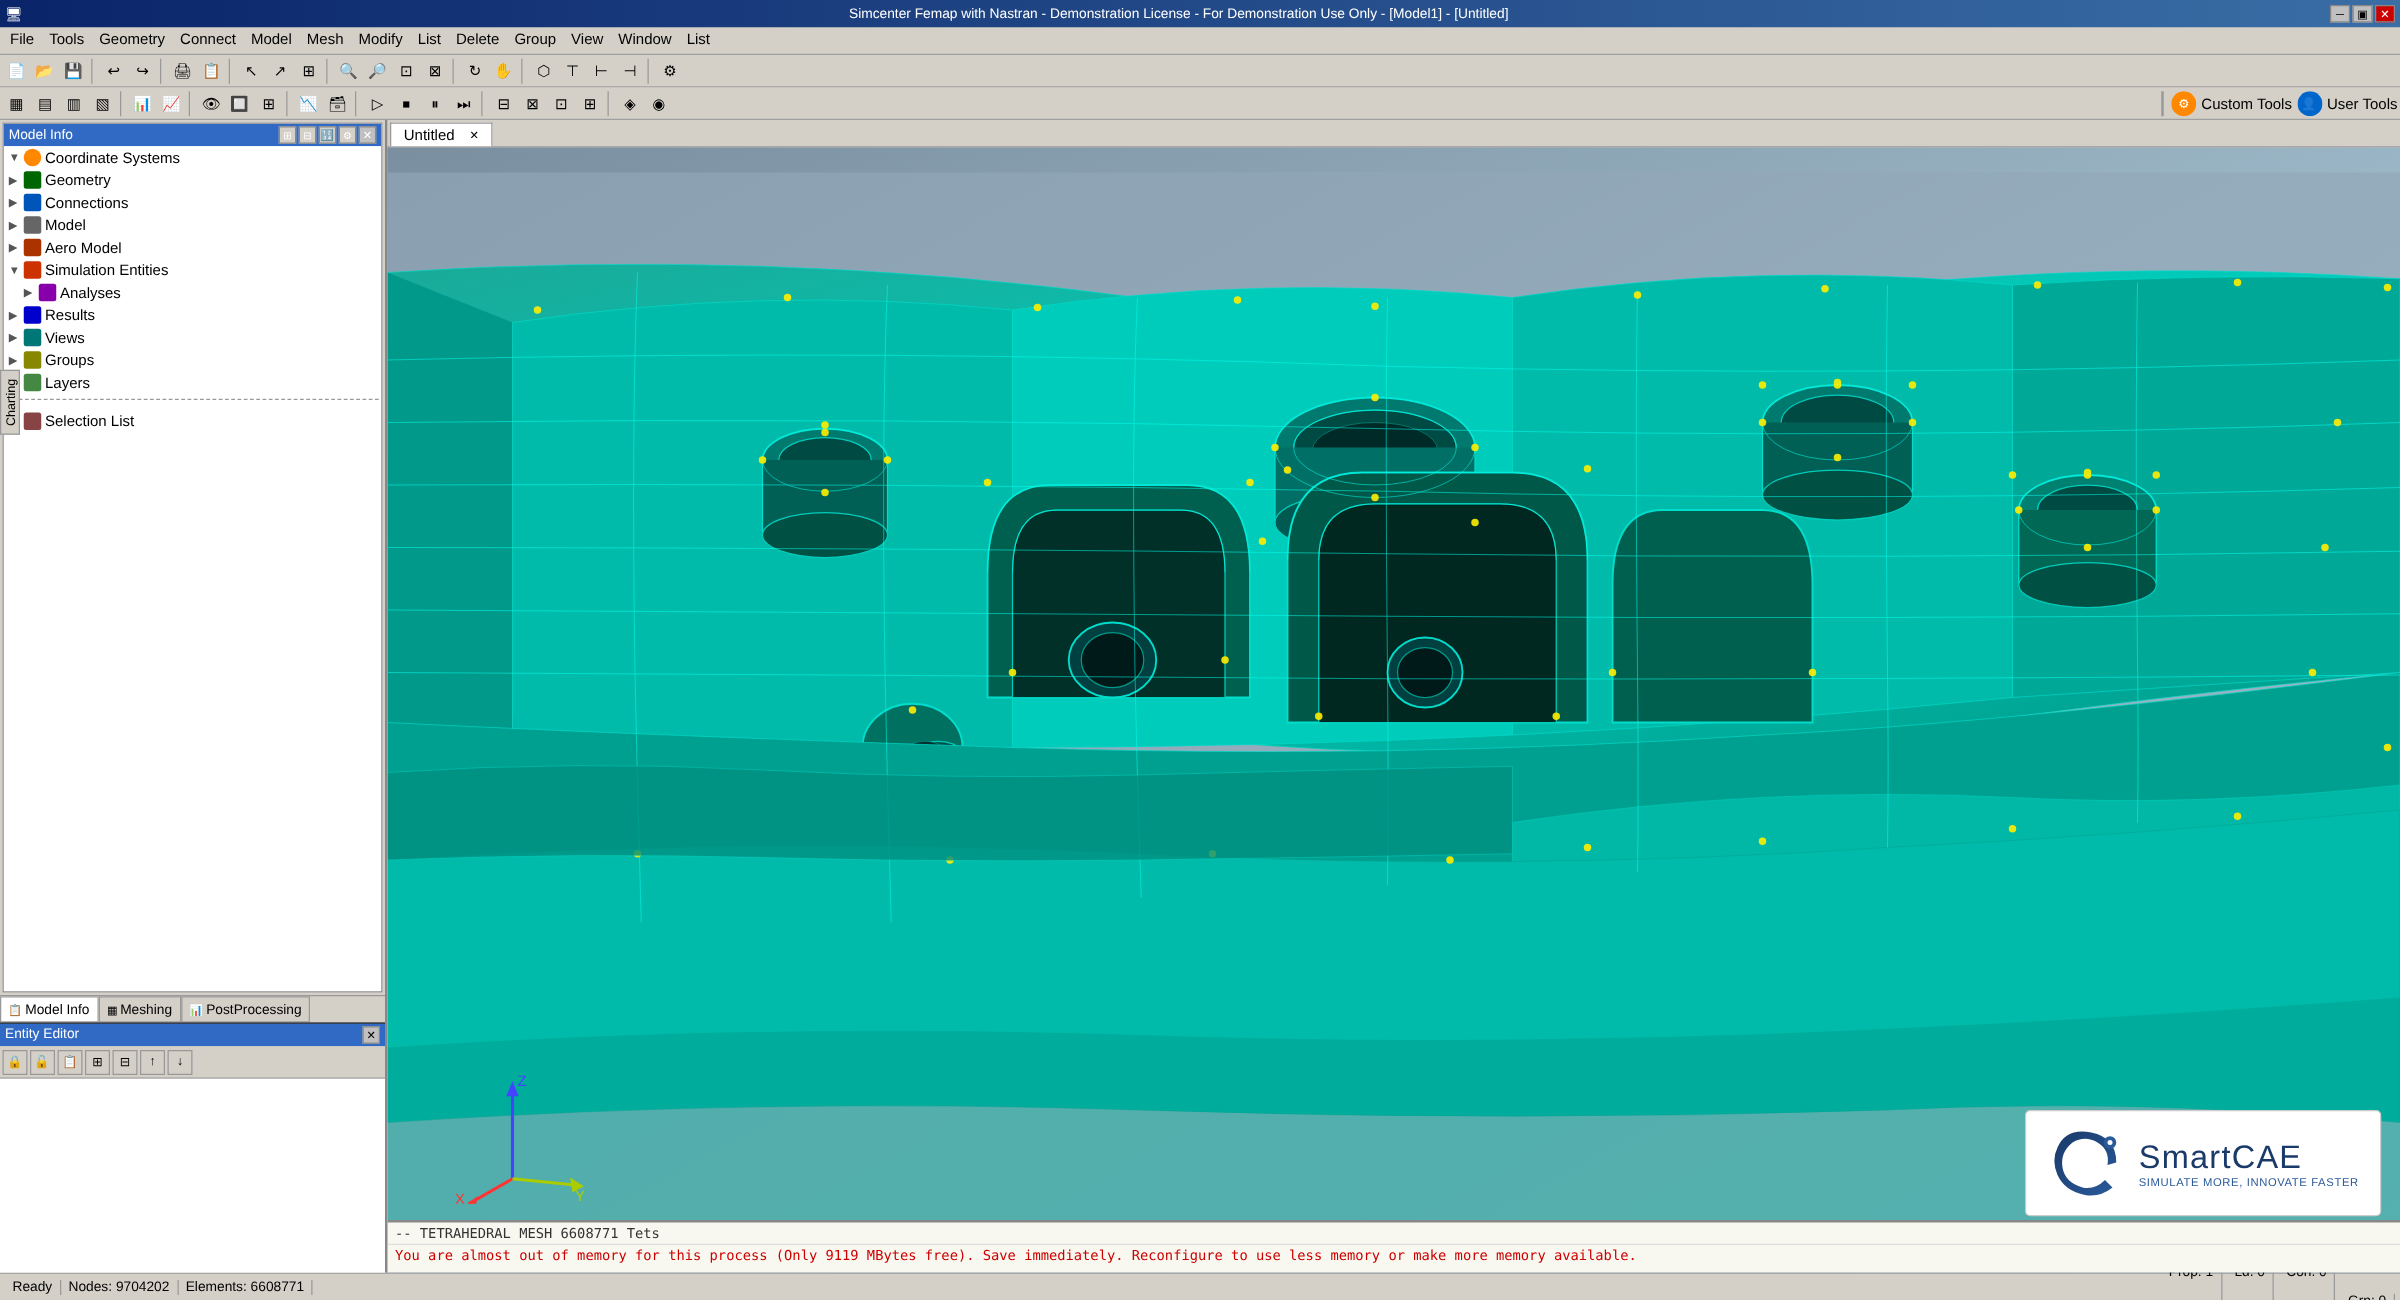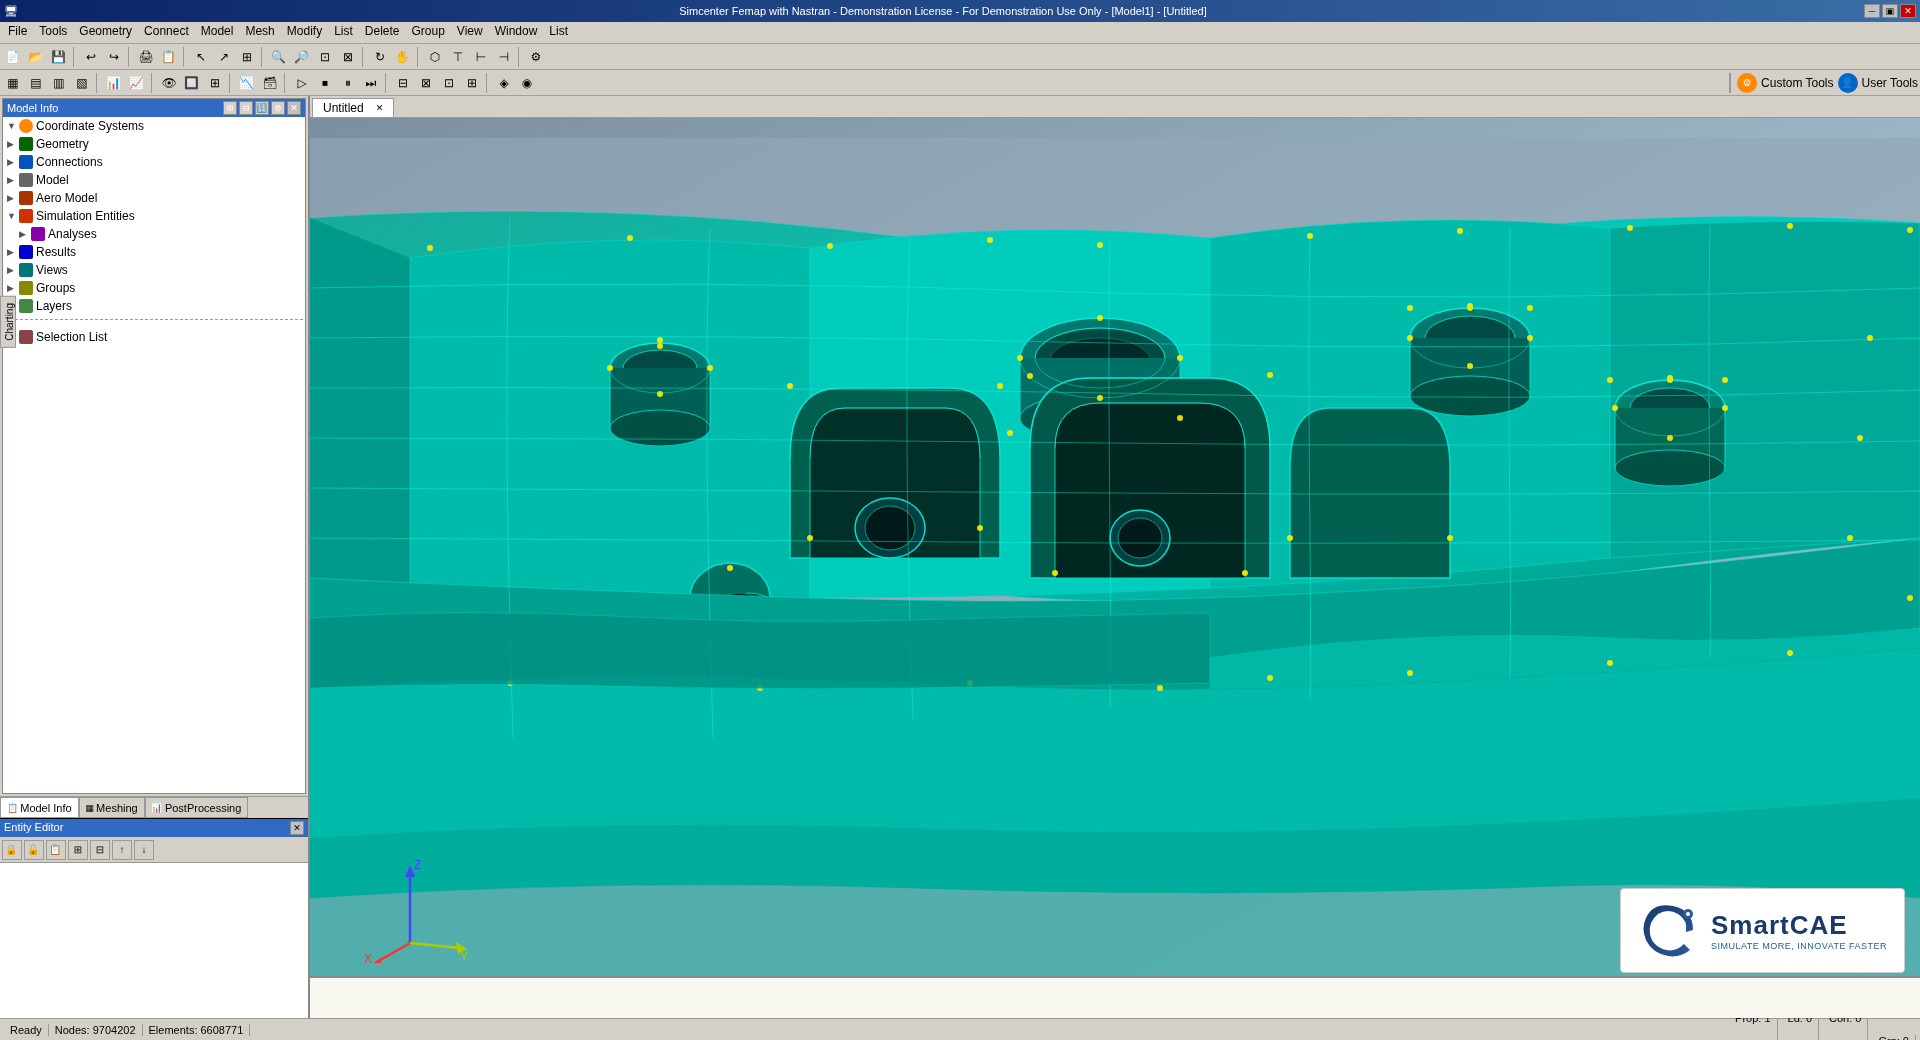--- a/index.html
+++ b/index.html
@@ -818,26 +818,28 @@
                 <stop offset="100%" style="stop-color:#2a5a9a;stop-opacity:1"></stop>
               </linearGradient>
             </defs>
 
             <path d="M 55 32 Q 55 12 35 8 Q 15 4 8 20 Q 3 30 8 42 Q 14 55 30 58 Q 42 60 52 52 L 46 46 Q 38 54 28 52 Q 14 48 12 36 Q 10 24 20 16 Q 30 10 40 16 Q 50 22 48 34 Z" fill="url(#logoGrad)"></path>
             <circle cx="50" cy="16" r="5" fill="#2a5a9a"></circle>
             <circle cx="50" cy="16" r="2" fill="white"></circle>
           </svg>
         </div>
         <div style="display:flex; flex-direction:column;">
-          <span style="font-size:26px; font-weight:bold; color:#1a3a6a; letter-spacing:1px;">SmartCAE</span>
+          <span style="font-size:26px; font-weight:normal; color:#1a3a6a; letter-spacing:1px;">SmartCAE</span>
           <span style="font-size:9px; color:#2a5a9a; letter-spacing:0.5px;">SIMULATE MORE, INNOVATE FASTER</span>
         </div>
       </div>
 
       <div id="output-console" style="position:absolute; bottom:0; left:0; right:0; height:42px; background:#f8f8f0; border-top:2px solid #888; overflow:hidden;">
+        <div id="console-line1" style="padding:2px 6px; font-size:11px; color:#333; border-bottom:1px solid #ddd; font-family:monospace;"> --  TETRAHEDRAL MESH   6608771 Tets</div>
+        <div id="console-line2" style="padding:2px 6px; font-size:11px; color:#cc0000; font-family:monospace;">You are almost out of memory for this process (Only 9119 MBytes free). Save immediately. Reconfigure to use less memory or make more memory available.</div>
       </div>
     </div>
   </div>
 </div>
 
 <div id="statusbar" style="height:22px; background:#d4d0c8; border-top:1px solid #999; display:flex; align-items:center; justify-content:space-between; font-size:11px; padding:0 4px;">
   <div id="statusbar-left" style="display:flex; gap:0;">
     <span class="status-item" style="padding:0 6px; border-right:1px solid #999;">Ready</span>
     <span class="status-item" style="padding:0 6px; border-right:1px solid #999;">Nodes: 9704202</span>
     <span class="status-item" style="padding:0 6px; border-right:1px solid #999;">Elements: 6608771</span>

